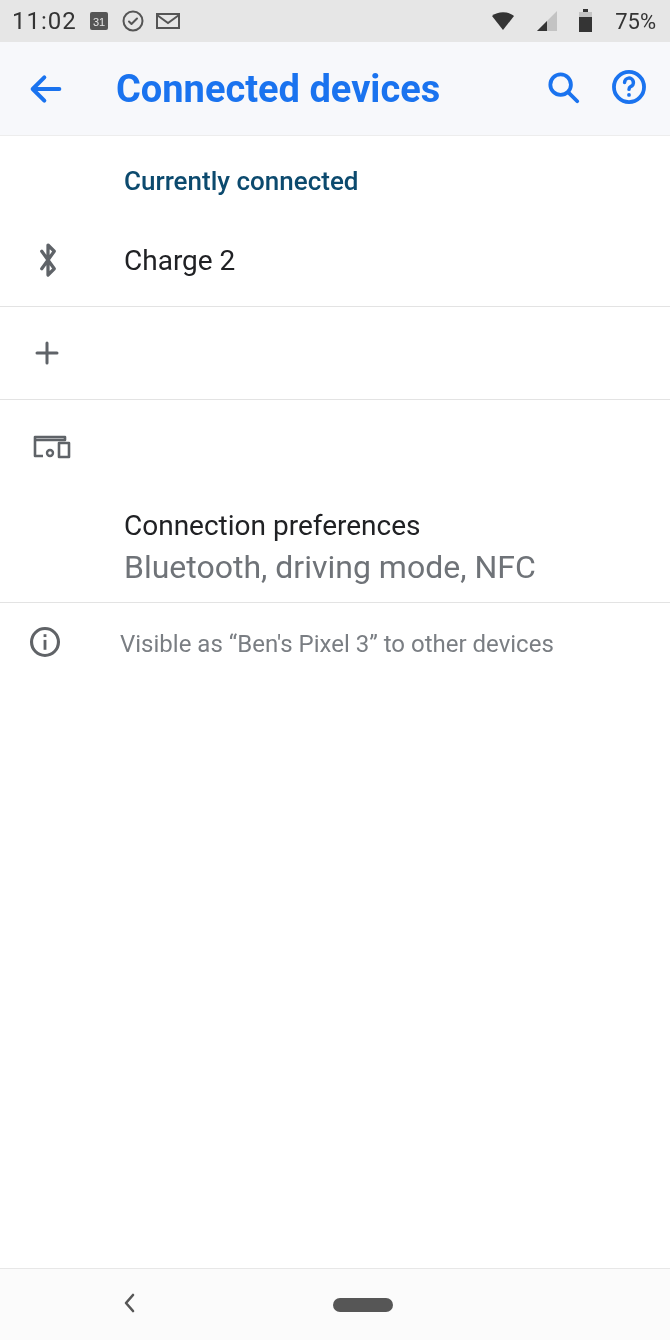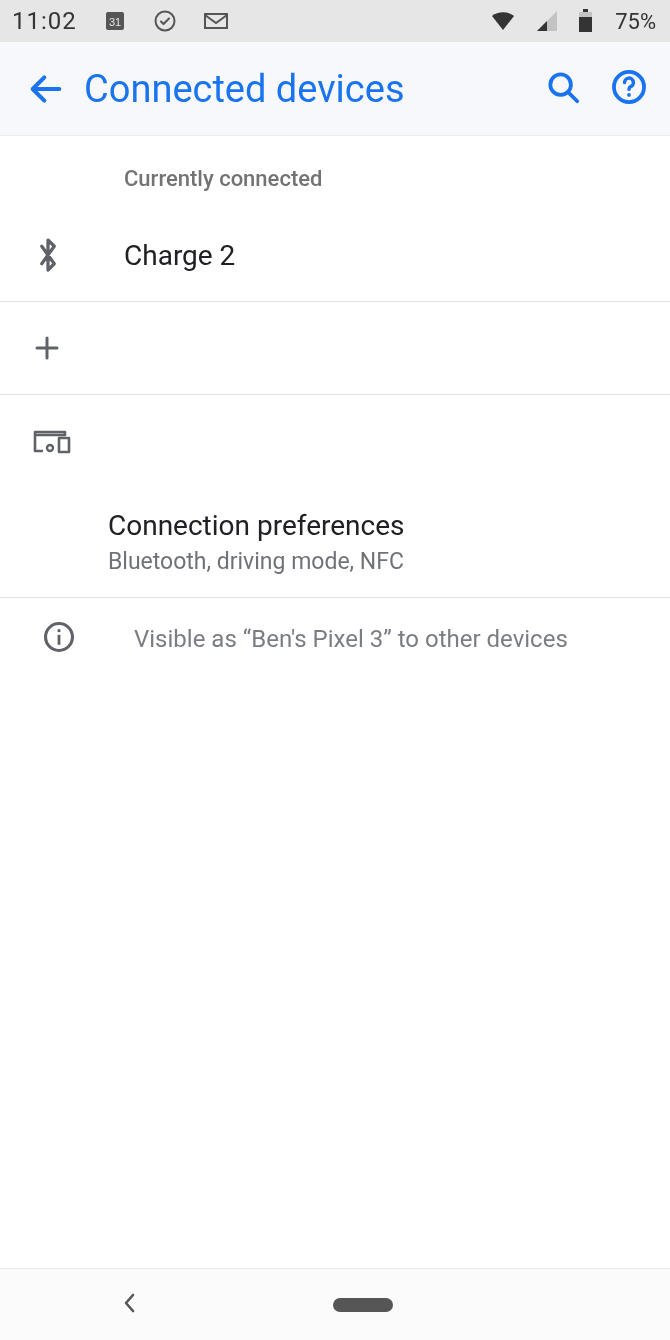--- a/index.html
+++ b/index.html
@@ -14,78 +14,78 @@
     
     .statusbar {
       height: 42px;
       background: #e6e6e6;
       display: flex;
       align-items: center;
       justify-content: space-between;
       padding: 0 14px 0 12px;
       color: #333;
     }
-    .statusbar-left { display: flex; align-items: center; gap: 26px; }
+    .statusbar-left { display: flex; align-items: center; gap: 10px; }
     .statusbar-right { display: flex; align-items: center; gap: 20px; }
     .status-time { font-size: 24px; letter-spacing: 1px; color: #343434; }
     .sb-ico { display:inline-flex; align-items:flex-end; justify-content:center; }
     .status-pct { font-size: 22px; color: #343434; margin-left: 2px; }
 
     
     .header {
       height: 94px;
       background: #f7f8fb;
       border-bottom: 1px solid #ededed;
       display: flex;
       align-items: center;
       padding: 0 22px 0 24px;
     }
     .back-btn { color:#1a73ef; display:flex; align-items:center; justify-content:center; width:44px; height:44px; }
     .header-title {
       color:#1a73ef;
       font-size: 38px;
-      font-weight: 400;
-      margin-left: 16px;
+      font-weight: 700;
+      margin-left: 48px;
       flex: 1;
     }
     .header-actions { display:flex; gap:28px; align-items:center; color:#1a73ef; }
 
     
     .section-label {
-      color:#737373;
-      font-size: 22px;
+      color:#0c4a6e;
+      font-size: 26px;
       font-weight: 500;
       padding: 30px 0 18px 124px;
     }
 
     
     .item {
       display:flex;
       align-items:center;
       min-height: 92px;
       padding: 10px 20px 10px 32px;
     }
     .item .icon-slot {
       width: 92px;
       display:flex;
       align-items:center;
       justify-content:flex-start;
       color:#5f6368;
     }
     .item .text-slot { flex:1; display:flex; flex-direction:column; justify-content:center; }
     .item-title { font-size: 28px; color:#202124; }
-    .item-sub { font-size: 23px; color:#6f7378; margin-top:6px; }
+    .item-sub { font-size: 32px; color:#6f7378; margin-top:6px; }
 
     .divider { height:1px; background:#e3e3e3; width:100%; }
 
     
     .info-row {
       display:flex;
       align-items:center;
-      padding: 22px 20px 22px 42px;
+      padding: 22px 20px 22px 28px;
     }
     .info-row .icon-slot { width:92px; color:#606367; }
     .info-text { font-size: 24px; color:#7a7e83; }
 
     
     .navbar {
       position:absolute;
       left:0; right:0; bottom:0;
       height:72px;
       border-top:1px solid #e7e7e7;
@@ -201,21 +201,21 @@
 
 <div class="item">
   <div class="icon-slot">
     <svg width="42" height="30" viewBox="0 0 42 30">
       <path d="M3 6 h30 v3 h-30 z M3 9 v16 h8 M27 12 h10 v14 h-10 z" fill="none" stroke="#5f6368" stroke-width="2.6" stroke-linejoin="round"></path>
       <circle cx="18" cy="22" r="3" fill="none" stroke="#5f6368" stroke-width="2.4"></circle>
     </svg>
   </div>
 </div>
 
-<div class="item" style="min-height:110px;padding-left:16px;">
+<div class="item" style="min-height:110px;">
   <div class="icon-slot"></div>
   <div class="text-slot">
     <div class="item-title">Connection preferences</div>
     <div class="item-sub">Bluetooth, driving mode, NFC</div>
   </div>
 </div>
 
 <div class="divider"></div>
 
 <div class="info-row">

